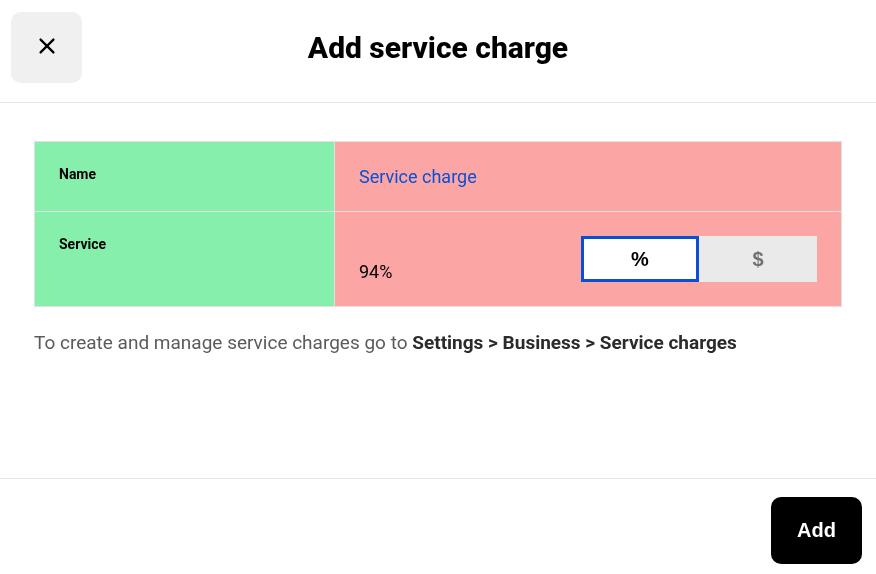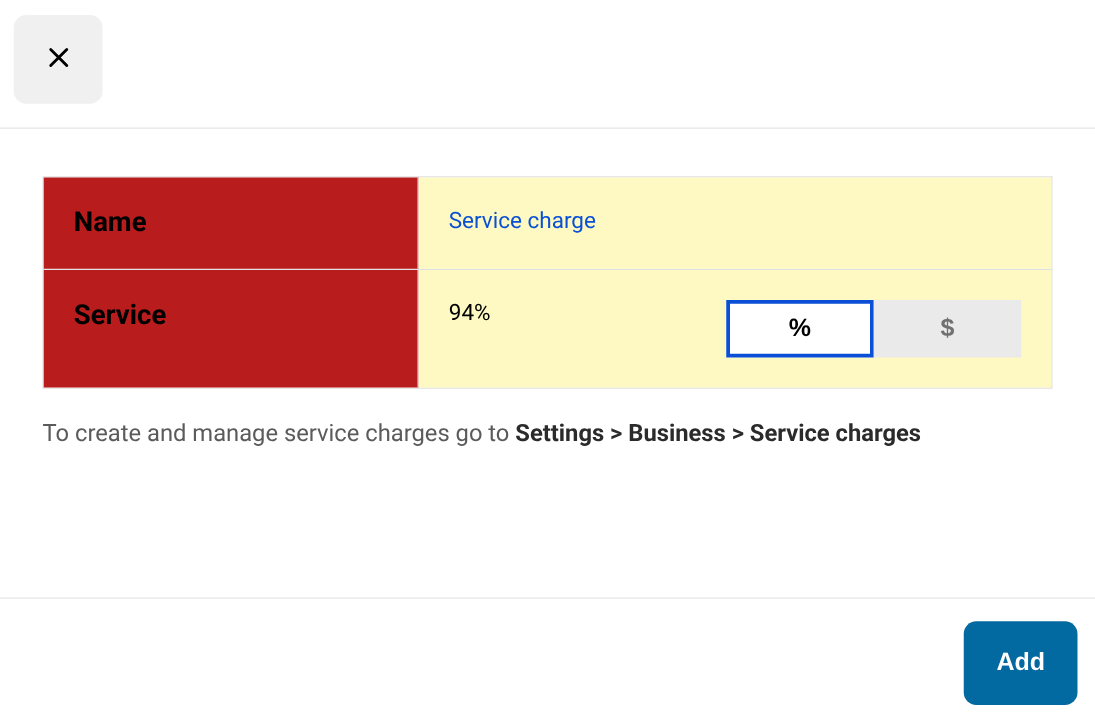--- a/index.html
+++ b/index.html
@@ -57,34 +57,34 @@
     }
     .form-row {
       display: flex;
       border-bottom: 1px solid #e0e0e0;
     }
     .form-row:last-child {
       border-bottom: none;
     }
     .label-cell {
       width: 300px;
-      background: #b91c1c;
+      background: #86efac;
       padding: 24px 24px;
-      font-size: 22px;
+      font-size: 14px;
       font-weight: 700;
       color: #000;
       border-right: 1px solid #e0e0e0;
     }
     .value-cell {
       flex: 1;
-      background: #fef9c3;
+      background: #fca5a5;
       padding: 24px 24px;
       font-size: 18px;
       display: flex;
-      align-items: flex-start;
+      align-items: flex-end;
       justify-content: space-between;
     }
     .link-value {
       color: #0950d5;
       cursor: pointer;
     }
     .amount-text {
       color: #000;
     }
     .toggle-group {
@@ -125,21 +125,21 @@
       position: absolute;
       bottom: 0;
       left: 0;
       right: 0;
       border-top: 1px solid #e6e6e6;
       padding: 18px 14px 10px 14px;
       display: flex;
       justify-content: flex-end;
     }
     .add-btn {
-      background: #0369a1;
+      background: #000000;
       color: #fff;
       border: none;
       border-radius: 10px;
       font-size: 20px;
       font-weight: 700;
       padding: 22px 26px;
       cursor: pointer;
     }
   </style>
 </head>
@@ -147,20 +147,21 @@
 
 <div class="header">
   <button class="close-btn">
     <span>
       <svg viewBox="0 0 24 24" fill="none" stroke="#000" stroke-width="2.5" stroke-linecap="round">
         <line x1="5" y1="5" x2="19" y2="19"></line>
         <line x1="19" y1="5" x2="5" y2="19"></line>
       </svg>
     </span>
   </button>
+  <h1 class="title">Add service charge</h1>
 </div>
 
 <div class="content">
   <div class="form-table">
 
     <div class="form-row">
       <div class="label-cell">Name</div>
       <div class="value-cell">
         <span class="link-value">Service charge</span>
       </div>

